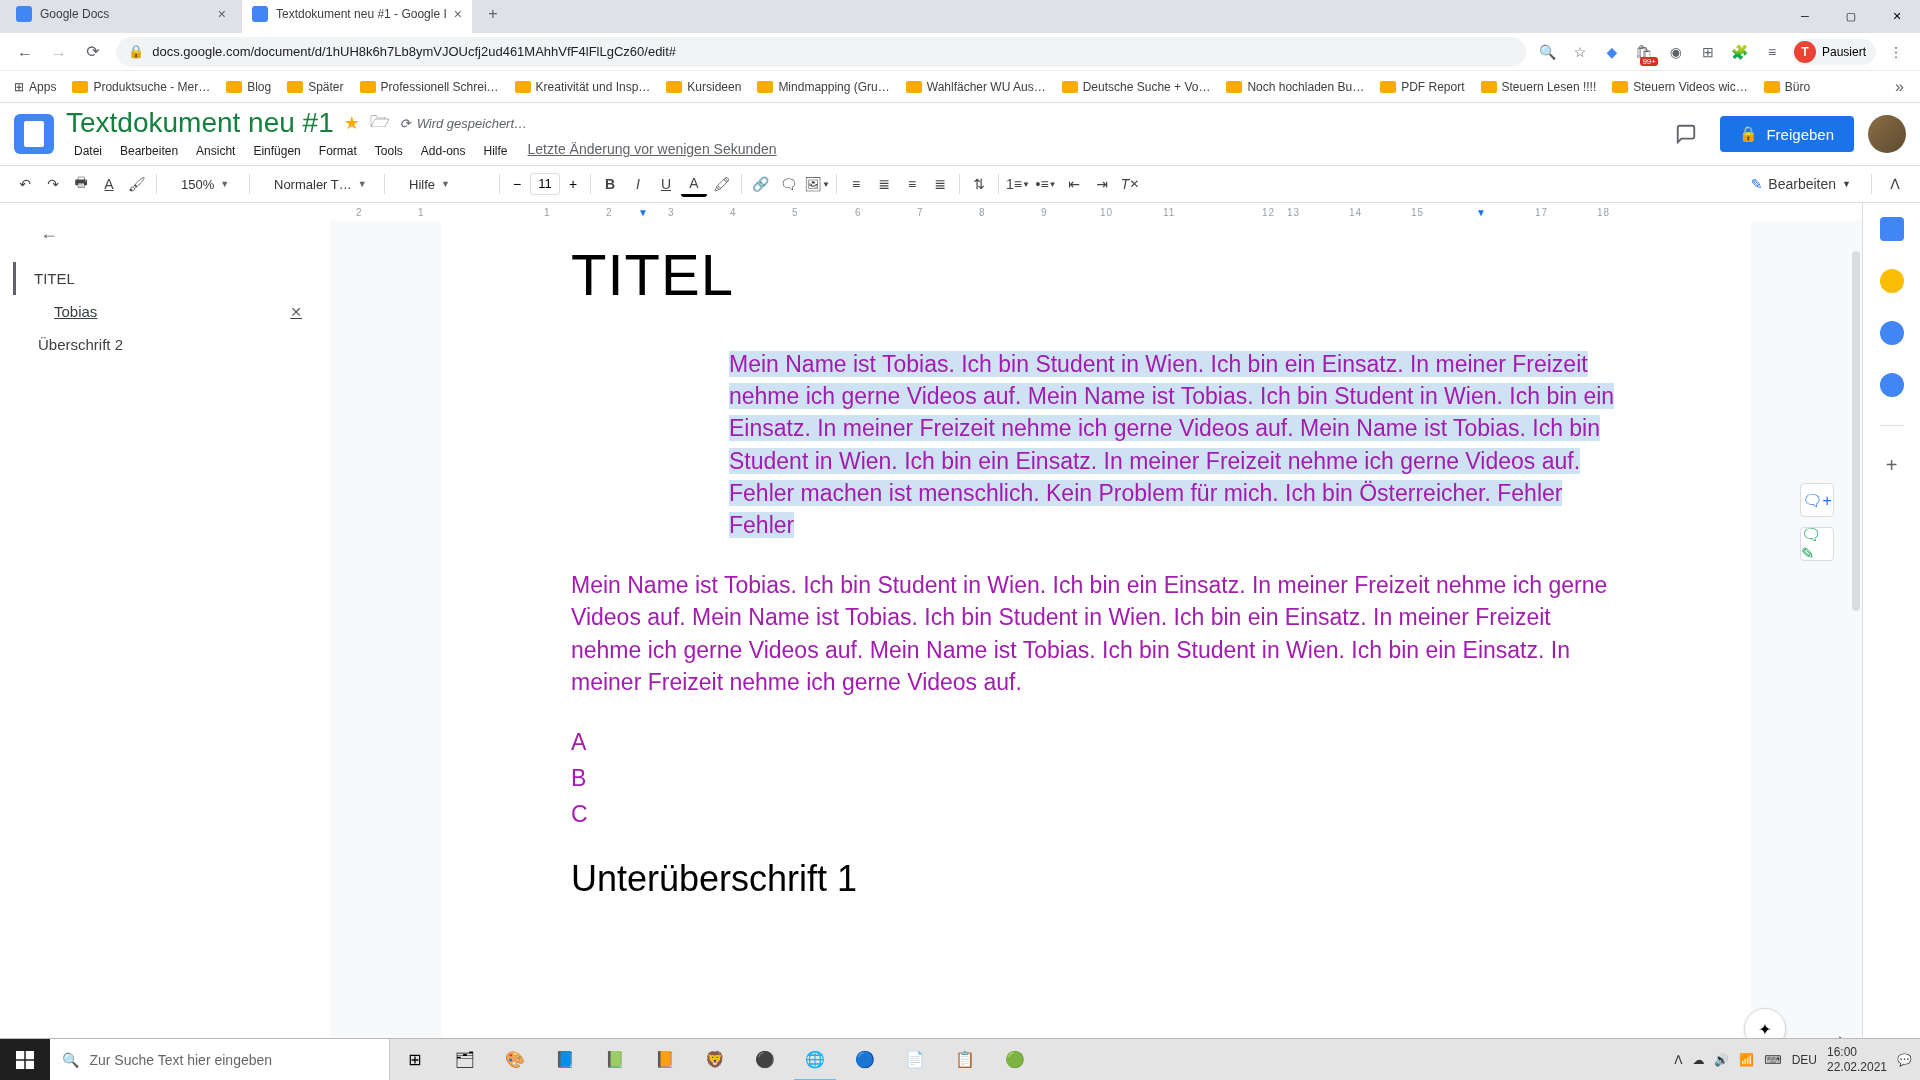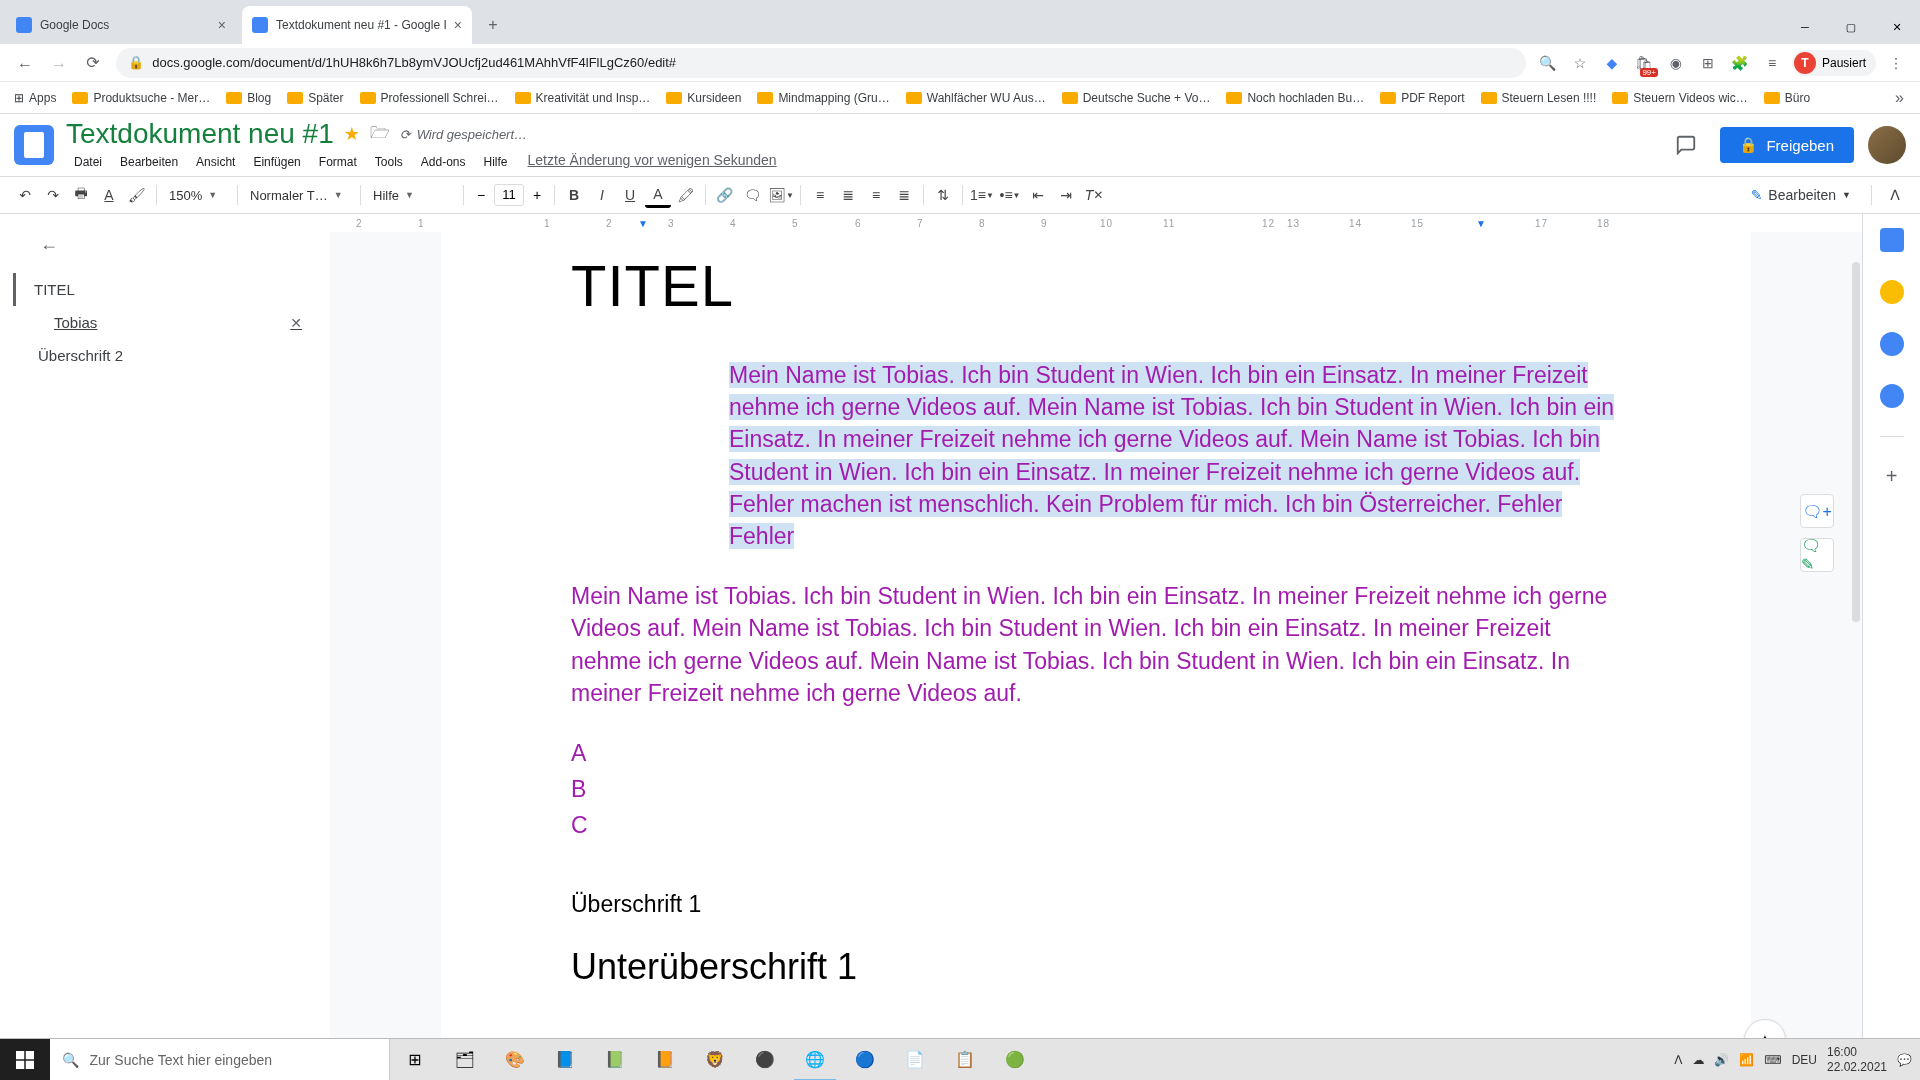--- a/index.html
+++ b/index.html
@@ -1,19 +1,19 @@
 <!DOCTYPE html>
 <html><head>
 <meta charset="utf-8">
 <style>
 * { margin: 0; padding: 0; box-sizing: border-box; font-family: Arial, sans-serif; }
 body { background: #fff; width: 1920px; height: 1080px; overflow: hidden; position: relative; }
 
 
-.browser-top { background: #dee1e6; height: 44px; display: flex; align-items: flex-end; }
+.browser-top { background: #dee1e6; height: 33px; display: flex; align-items: flex-end; }
 .tab { background: #fff; height: 38px; display: flex; align-items: center; padding: 0 10px; border-radius: 8px 8px 0 0; margin-left: 6px; font-size: 12px; color: #3c4043; min-width: 230px; position: relative; }
 .tab.inactive { background: #dee1e6; }
 .tab-favicon { width: 16px; height: 16px; border-radius: 3px; margin-right: 8px; }
 .tab-close { margin-left: auto; font-size: 14px; color: #5f6368; cursor: pointer; }
 .new-tab { width: 30px; height: 30px; display: flex; align-items: center; justify-content: center; margin: 0 6px 4px; font-size: 16px; color: #5f6368; }
 .win-controls { margin-left: auto; display: flex; }
 .win-btn { width: 46px; height: 34px; display: flex; align-items: center; justify-content: center; color: #000; font-size: 11px; }
 
 .addr-bar { height: 38px; background: #fff; display: flex; align-items: center; padding: 0 8px; border-bottom: 1px solid #e8eaed; }
 .nav-btn { width: 34px; height: 34px; display: flex; align-items: center; justify-content: center; color: #5f6368; border-radius: 50%; }
@@ -45,21 +45,21 @@
 .last-edit { color: #5f6368; text-decoration: underline; margin-left: 10px; font-size: 14px; }
 .header-right { display: flex; align-items: center; gap: 14px; }
 .comment-btn { width: 40px; height: 40px; display: flex; align-items: center; justify-content: center; color: #5f6368; }
 .share-btn { background: #1a73e8; color: #fff; border-radius: 4px; padding: 9px 20px; font-size: 15px; font-weight: 500; display: flex; align-items: center; gap: 8px; }
 .avatar { width: 38px; height: 38px; border-radius: 50%; background: linear-gradient(135deg,#8b6f47,#5d4a2e); display: flex; align-items: center; justify-content: center; color:#fff; font-size:14px; }
 
 
 .toolbar { height: 38px; background: #fff; border-top: 1px solid #dadce0; border-bottom: 1px solid #dadce0; display: flex; align-items: center; padding: 0 12px; gap: 2px; }
 .tb-btn { min-width: 26px; height: 26px; display: flex; align-items: center; justify-content: center; color: #444; border-radius: 3px; font-size: 14px; }
 .tb-sep { width: 1px; height: 20px; background: #dadce0; margin: 0 4px; }
-.tb-select { display: flex; align-items: center; padding: 0 6px; height: 26px; font-size: 13px; color: #333; gap: 6px; }
+.tb-select { display: flex; align-items: center; padding: 0 6px; height: 26px; font-size: 13px; color: #333; gap: 6px; margin-left: 12px; }
 .tb-select .caret { font-size: 9px; color: #666; }
 .zoom-sel { width: 68px; }
 .style-sel { width: 110px; }
 .font-sel { width: 90px; }
 .fontsize { display: flex; align-items: center; }
 .fs-btn { width: 22px; height: 22px; display: flex; align-items: center; justify-content: center; font-size: 14px; }
 .fs-val { width: 30px; text-align: center; border: 1px solid #dadce0; border-radius: 3px; height: 22px; line-height: 20px; font-size: 13px; margin: 0 2px; }
 .tb-right { margin-left: auto; display: flex; align-items: center; gap: 6px; }
 .edit-mode { display: flex; align-items: center; gap: 6px; padding: 0 10px; font-size: 14px; color: #3c4043; }
 .pencil { color: #1a73e8; }
@@ -368,21 +368,20 @@
       <span class="ruler-num" style="left:1205px">17</span>
       <span class="ruler-num" style="left:1267px">18</span>
     </div>
     <div class="page">
       <div class="doc-title-text">TITEL</div>
       <div class="para selected"><span class="hl">Mein Name ist Tobias. Ich bin Student in Wien. Ich bin ein Einsatz. In meiner Freizeit nehme ich gerne Videos auf. Mein Name ist Tobias. Ich bin Student in Wien. Ich bin ein Einsatz. In meiner Freizeit nehme ich gerne Videos auf. Mein Name ist Tobias. Ich bin Student in Wien. Ich bin ein Einsatz. In meiner Freizeit nehme ich gerne Videos auf. Fehler machen ist menschlich. Kein Problem für mich. Ich bin Österreicher. Fehler Fehler</span></div>
       <div class="para">Mein Name ist Tobias. Ich bin Student in Wien. Ich bin ein Einsatz. In meiner Freizeit nehme ich gerne Videos auf. Mein Name ist Tobias. Ich bin Student in Wien. Ich bin ein Einsatz. In meiner Freizeit nehme ich gerne Videos auf. Mein Name ist Tobias. Ich bin Student in Wien. Ich bin ein Einsatz. In meiner Freizeit nehme ich gerne Videos auf.</div>
       <div class="para" style="margin-bottom:4px">A</div>
       <div class="para" style="margin-bottom:4px">B</div>
       <div class="para">C</div>
-      <div class="h1-text">Überschrift 1</div>
       <div class="h2-text">Unterüberschrift 1</div>
     </div>
     <div class="doc-side-btns">
       <div class="side-btn" style="color:#1a73e8">🗨+</div>
       <div class="side-btn" style="color:#0f9d58">🗨✎</div>
     </div>
     <div class="scroll-track">
         <div class="scroll-thumb"></div>
       </div>
     <div class="explore-btn">✦</div>

